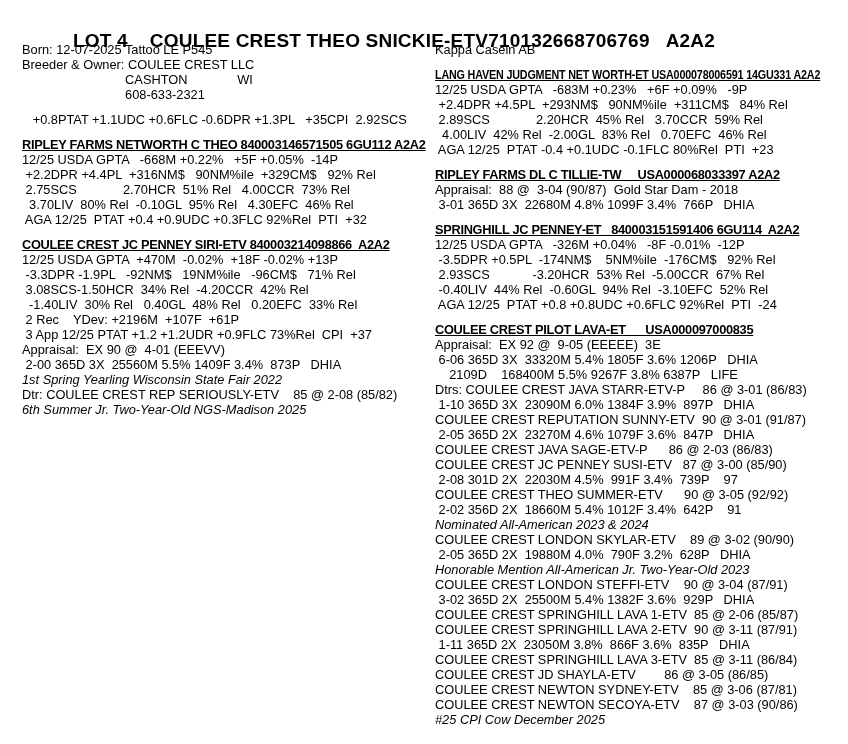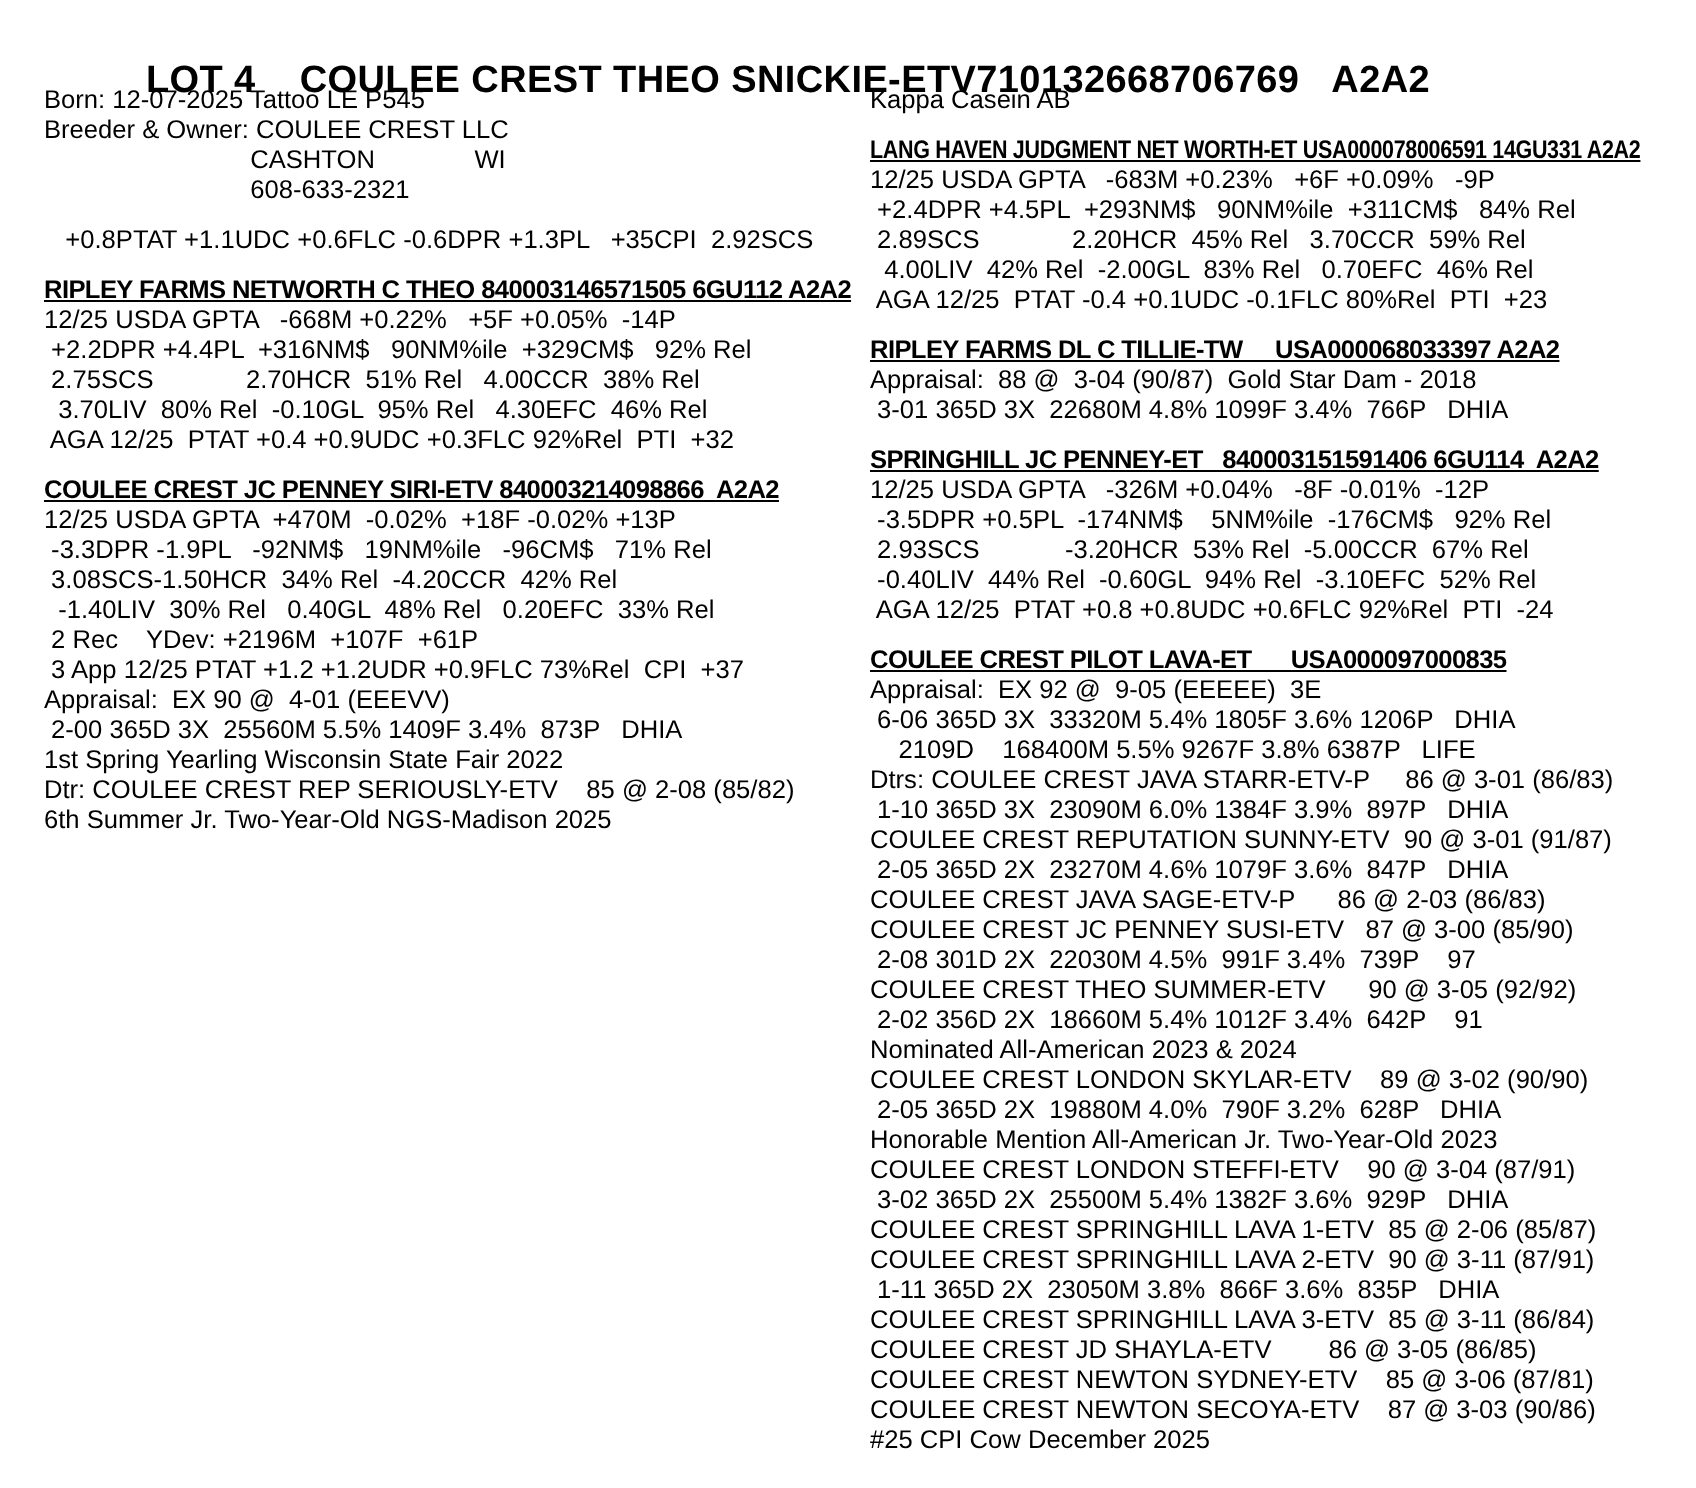--- a/index.html
+++ b/index.html
@@ -18,42 +18,42 @@
   .col{position:absolute;top:42px;width:412px}
   .col-left{left:22px}
   .col-right{left:435px}
   .line{
     white-space:pre;font-size:12.8px;line-height:15px;min-height:15px;
     letter-spacing:0;
   }
   .h{font-weight:700;text-decoration:underline;letter-spacing:-.3px}
   .hc{font-weight:700;text-decoration:underline;letter-spacing:-.2px;
       transform:scaleX(.84);transform-origin:0 50%}
-  .i{}
+  .i{font-style:italic}
   .g{min-height:10px;line-height:10px}
 </style>
 </head>
 <body>
 
 <div class="title">
   <span class="lot">LOT 4</span><span class="name">COULEE CREST THEO SNICKIE-ETV</span><span class="reg">710132668706769</span><span class="beta">A2A2</span>
 </div>
 
 <div class="col col-left" id="left-col">
     <div class="line t">Born: 12-07-2025 Tattoo LE P545</div>
     <div class="line t">Breeder &amp; Owner: COULEE CREST LLC</div>
     <div class="line t">                             CASHTON              WI</div>
     <div class="line t">                             608-633-2321</div>
     <div class="line g"></div>
     <div class="line t">   +0.8PTAT +1.1UDC +0.6FLC -0.6DPR +1.3PL   +35CPI  2.92SCS</div>
     <div class="line g"></div>
     <div class="line h">RIPLEY FARMS NETWORTH C THEO 840003146571505 6GU112 A2A2</div>
     <div class="line t">12/25 USDA GPTA   -668M +0.22%   +5F +0.05%  -14P</div>
     <div class="line t"> +2.2DPR +4.4PL  +316NM$   90NM%ile  +329CM$   92% Rel</div>
-    <div class="line t"> 2.75SCS             2.70HCR  51% Rel   4.00CCR  38% Rel</div>
+    <div class="line t"> 2.75SCS             2.70HCR  51% Rel   4.00CCR  73% Rel</div>
     <div class="line t">  3.70LIV  80% Rel  -0.10GL  95% Rel   4.30EFC  46% Rel</div>
     <div class="line t"> AGA 12/25  PTAT +0.4 +0.9UDC +0.3FLC 92%Rel  PTI  +32</div>
     <div class="line g"></div>
     <div class="line h">COULEE CREST JC PENNEY SIRI-ETV 840003214098866  A2A2</div>
     <div class="line t">12/25 USDA GPTA  +470M  -0.02%  +18F -0.02% +13P</div>
     <div class="line t"> -3.3DPR -1.9PL   -92NM$   19NM%ile   -96CM$   71% Rel</div>
     <div class="line t"> 3.08SCS-1.50HCR  34% Rel  -4.20CCR  42% Rel</div>
     <div class="line t">  -1.40LIV  30% Rel   0.40GL  48% Rel   0.20EFC  33% Rel</div>
     <div class="line t"> 2 Rec    YDev: +2196M  +107F  +61P</div>
     <div class="line t"> 3 App 12/25 PTAT +1.2 +1.2UDR +0.9FLC 73%Rel  CPI  +37</div>

